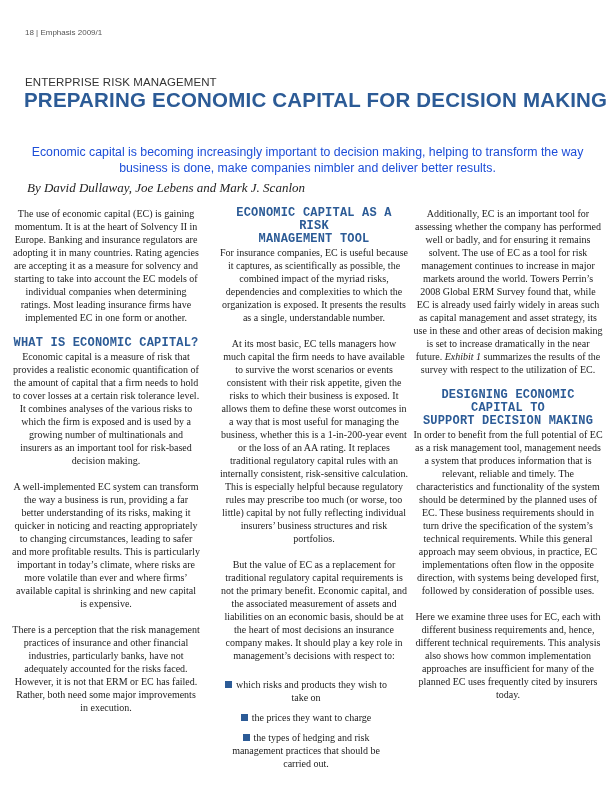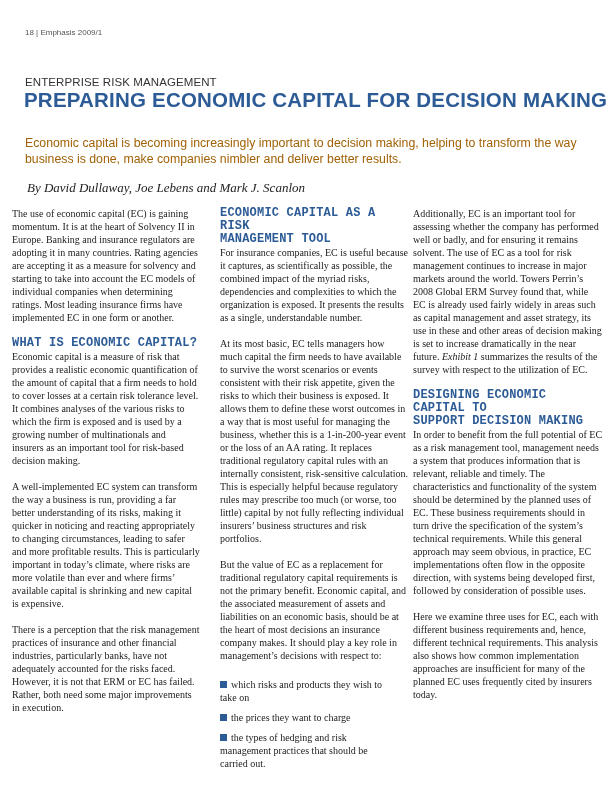--- a/index.html
+++ b/index.html
@@ -1,35 +1,35 @@
 <!DOCTYPE html>
 <html><head>
 <meta charset="utf-8">
 <style>
   html, body { margin: 0; padding: 0; background: #ffffff; }
   body { width: 612px; height: 792px; position: relative; overflow: hidden; }
-  .page { position: absolute; left: 0; top: 0; width: 612px; height: 792px; }
+  .page { position: absolute; left: 0; top: 0; width: 612px; height: 792px; text-align: center; }
   .folio {
     position: absolute; left: 25px; top: 28px;
     font-family: "Liberation Sans", sans-serif; font-size: 8px; color: #555;
   }
   .kicker {
     position: absolute; left: 25px; top: 76px;
     font-family: "Liberation Sans", sans-serif; font-size: 11.5px; color: #333;
     letter-spacing: 0.1px;
   }
   .headline {
     position: absolute; left: 24px; top: 88px;
     font-family: "Liberation Sans", sans-serif; font-size: 20.5px; color: #2c5b96;
     letter-spacing: 0.2px; white-space: nowrap; font-weight: bold;
   }
   .deck {
-    position: absolute; left: 25px; top: 136px; width: 565px;
+    position: absolute; left: 25px; top: 145px; width: 565px;
     font-family: "Liberation Sans", sans-serif; font-size: 12.3px; line-height: 15.5px;
-    color: #a16207;
+    color: #1d4ed8;
   }
   .byline {
     position: absolute; left: 27px; top: 180px;
     font-family: "Liberation Serif", serif; font-style: italic; font-size: 13px; color: #222;
   }
   .col {
     position: absolute; top: 207px; width: 188px;
     font-family: "Liberation Serif", serif; font-size: 10px; line-height: 13px; color: #222;
   }
   .col1 { left: 12px; }

